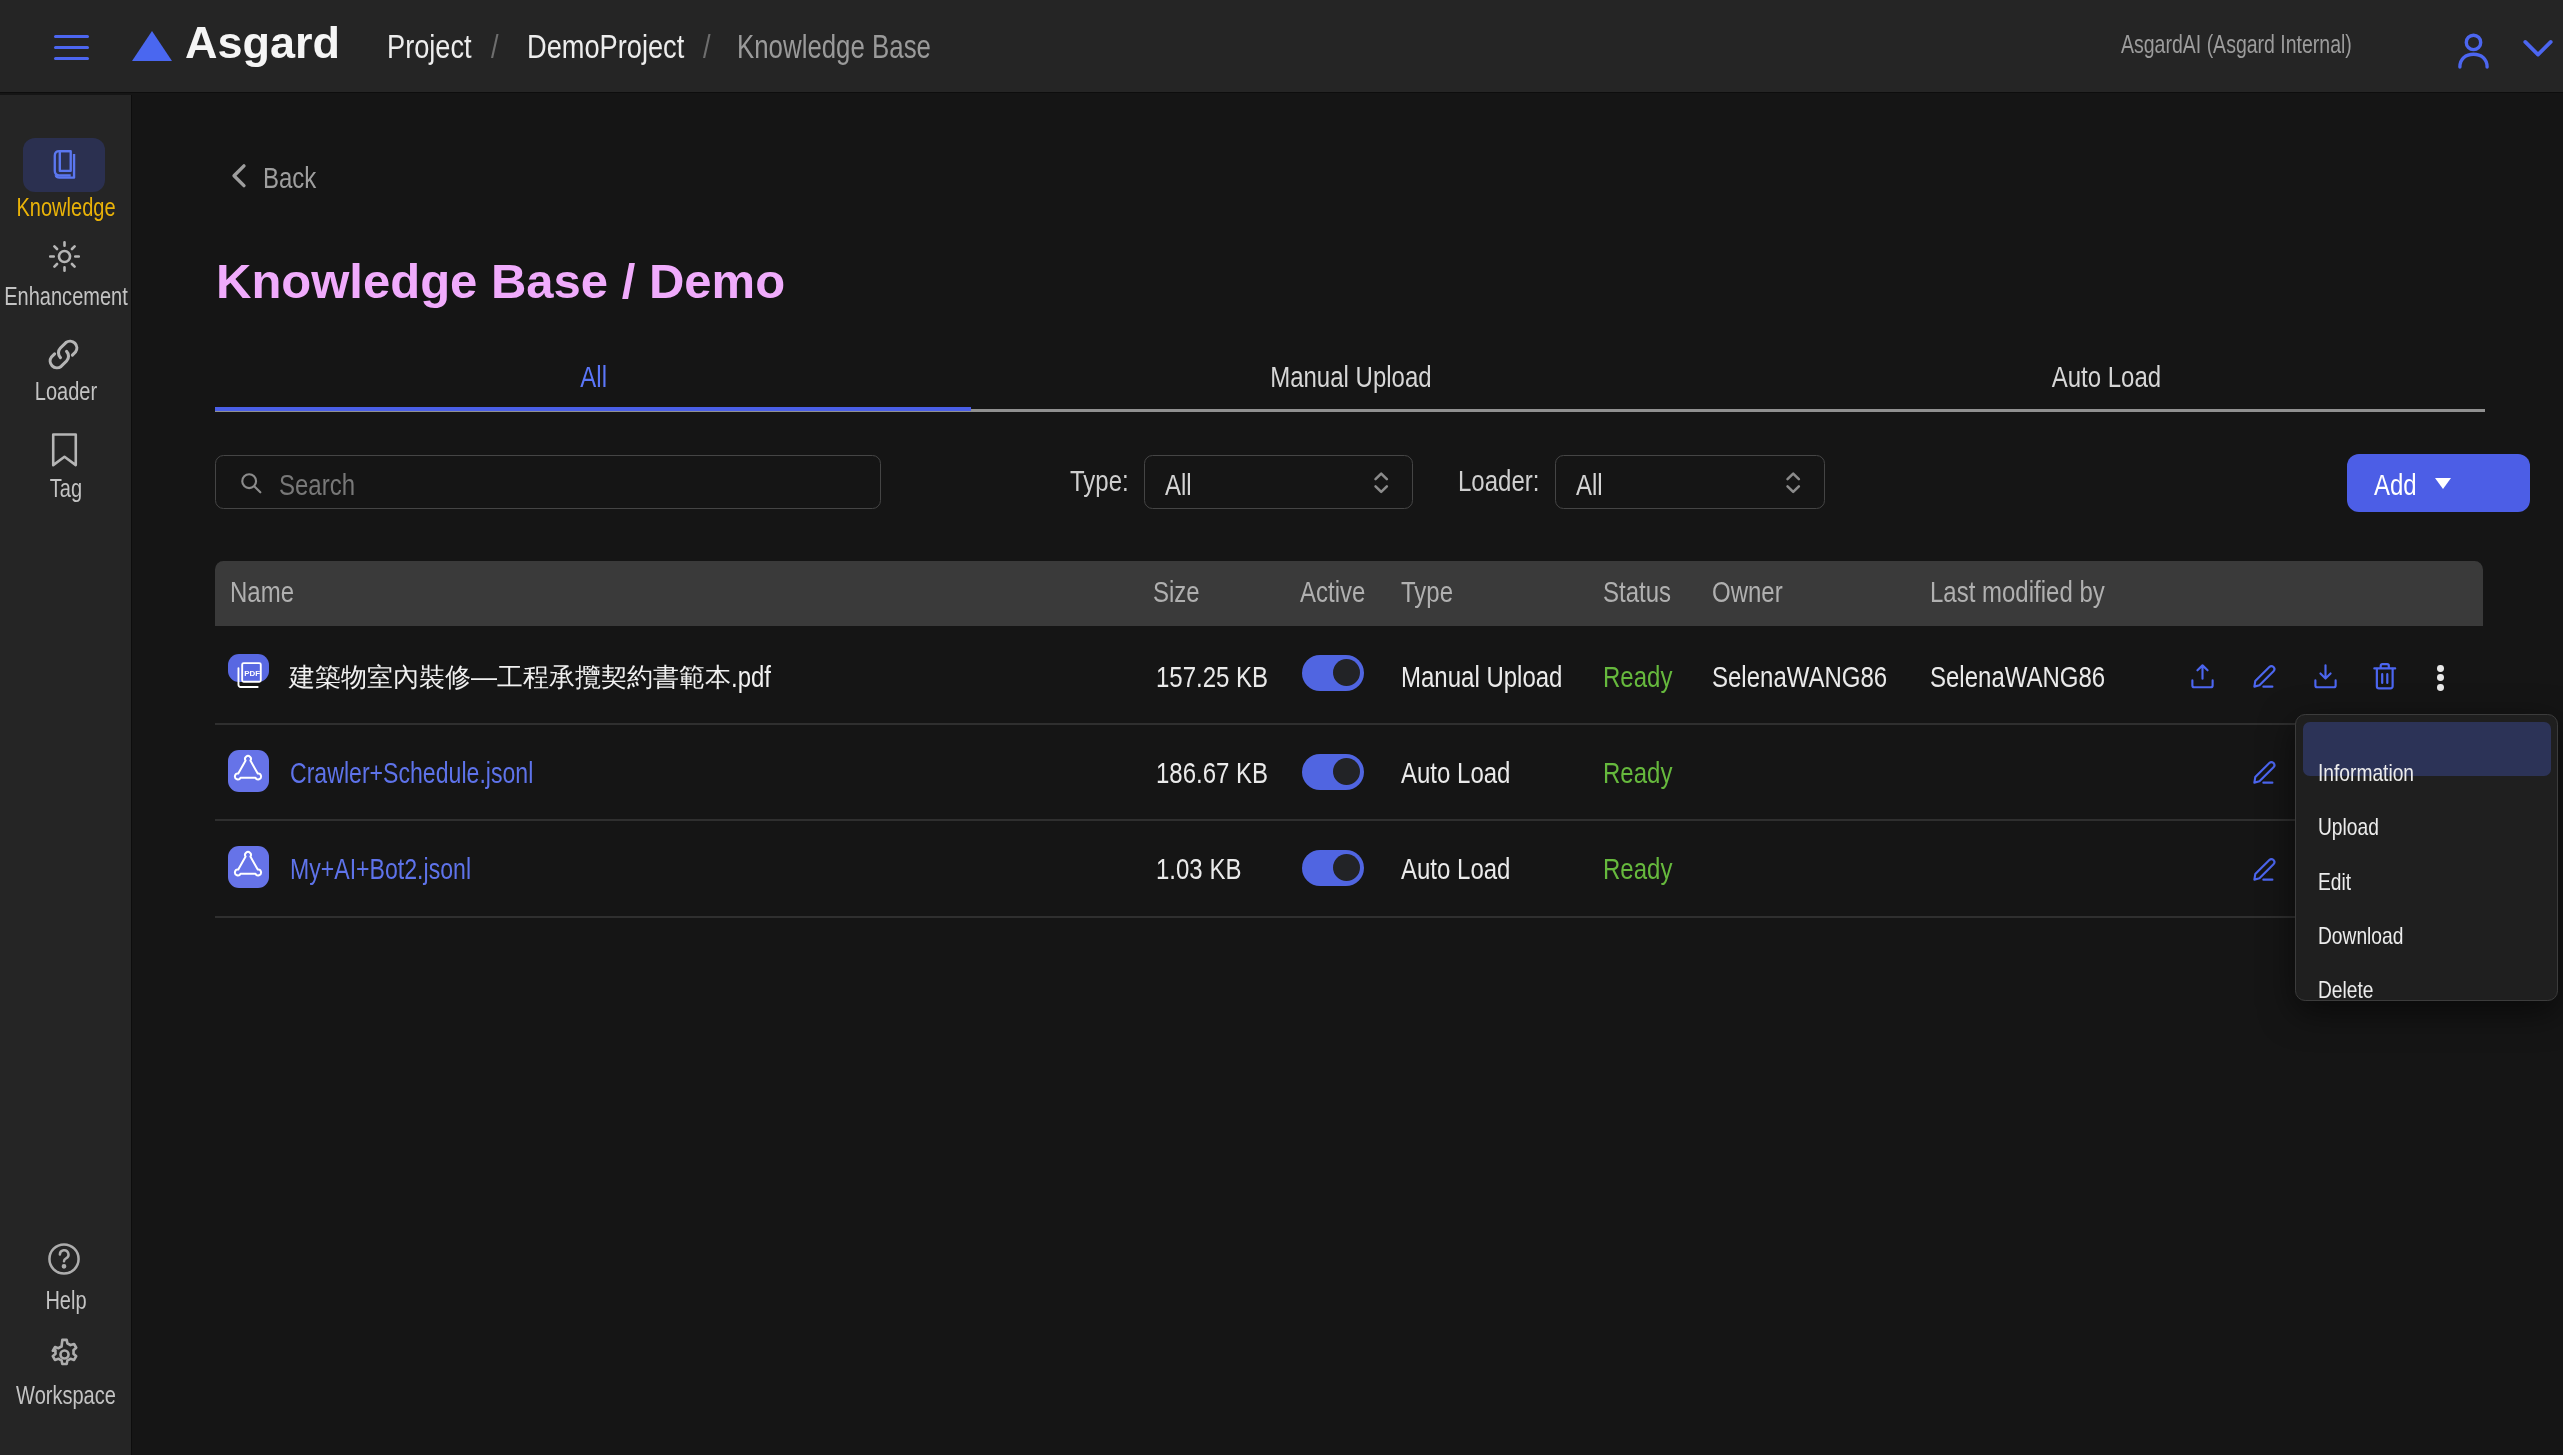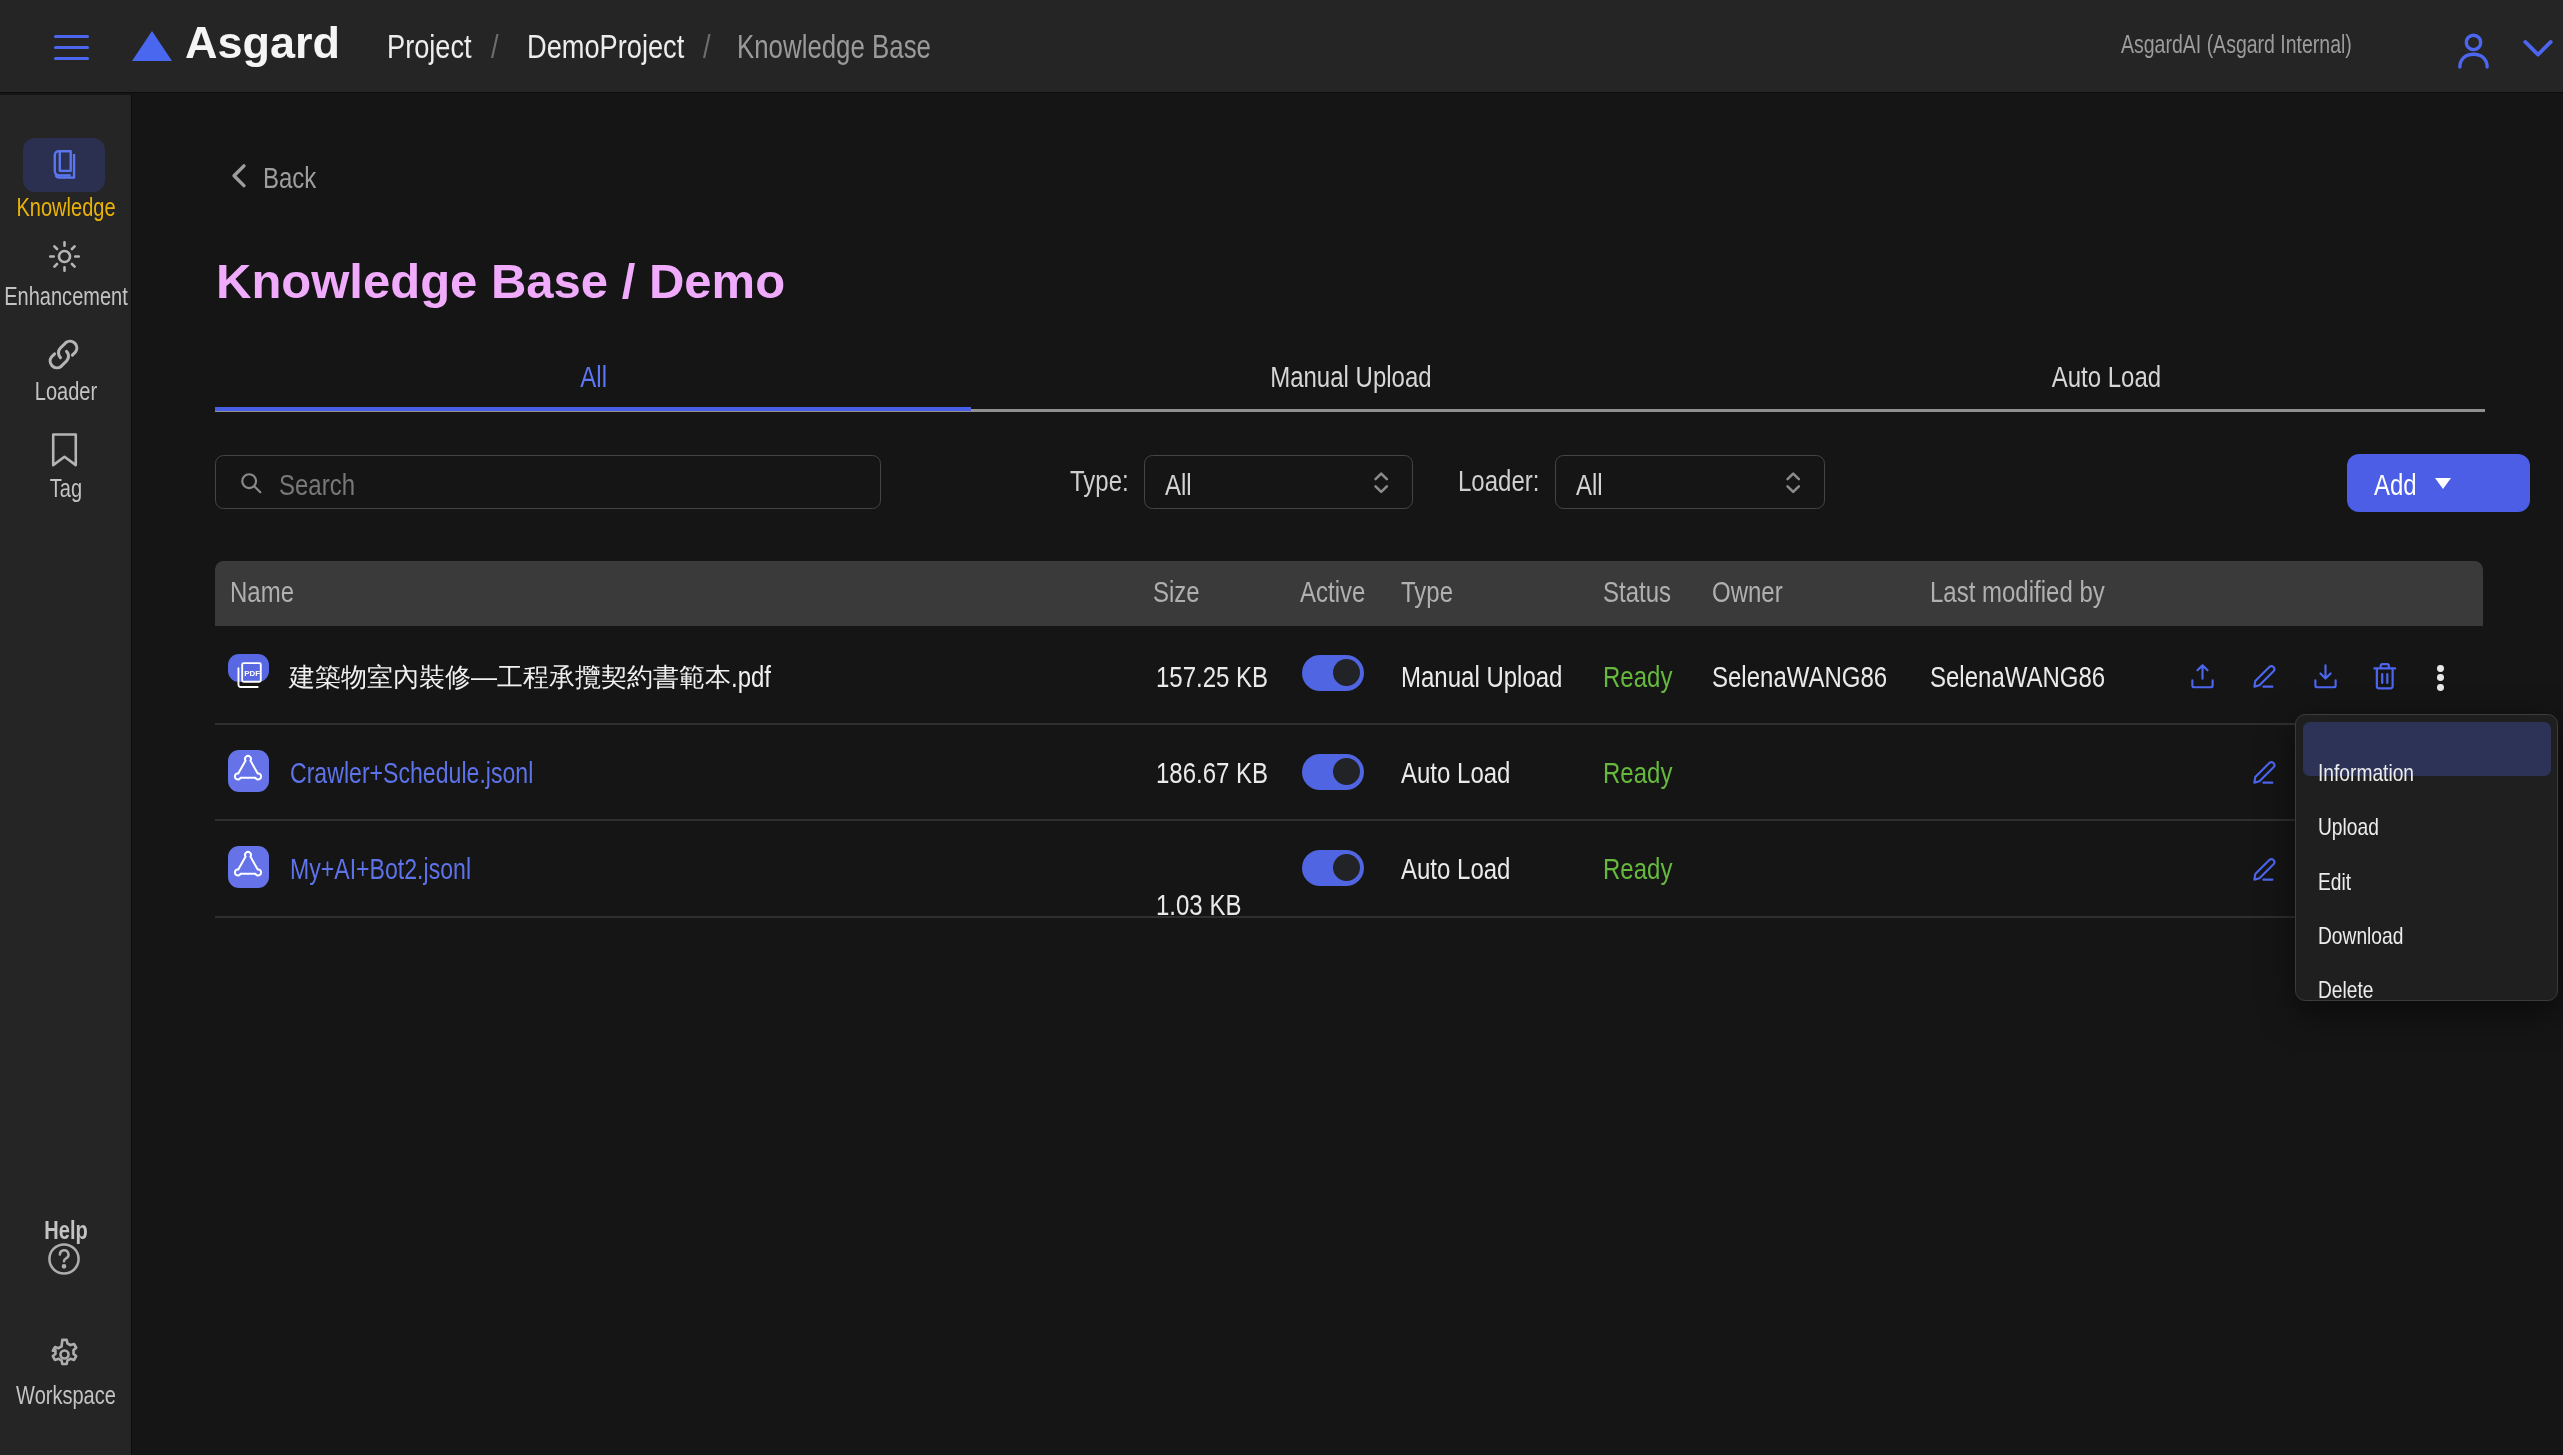--- a/index.html
+++ b/index.html
@@ -65,21 +65,21 @@
 <div class="sblabel" style="top:378px;"><span class="tcc">Loader</span></div>
 <svg class="abs" style="left:50px;top:431px;" width="29" height="36" viewBox="0 0 18 22" fill="none" stroke="#b5b5b5" stroke-width="1.6" stroke-linejoin="round">
   <path d="M2 2 h14 v19 l-7-5.2 L2 21 Z"></path>
 </svg>
 <div class="sblabel" style="top:475px;"><span class="tcc">Tag</span></div>
 <svg class="abs" style="left:45px;top:1240px;" width="38" height="38" viewBox="0 0 24 24" fill="none" stroke="#adadad" stroke-width="1.6" stroke-linecap="round">
   <circle cx="12" cy="12" r="9.2"></circle>
   <path d="M9.4 9.2 a2.7 2.7 0 1 1 3.9 2.4 c-.8.4-1.3.9-1.3 1.8"></path>
   <circle cx="12" cy="16.6" r="0.7" fill="#adadad"></circle>
 </svg>
-<div class="sblabel" style="top:1217px;font-weight:bold;"><span class="tcc">Help</span></div>
+<div class="sblabel" style="top:1287px;"><span class="tcc">Help</span></div>
 <svg class="abs" style="left:46px;top:1336px;" width="37" height="37" viewBox="0 0 24 24" fill="none" stroke="#adadad" stroke-width="1.7" stroke-linejoin="round">
   <path d="M10.6 2.5 h2.8 l.5 2.3 a7.2 7.2 0 0 1 2 1.1 l2.3-.7 1.4 2.4 -1.8 1.6 a7.2 7.2 0 0 1 0 2.3 l1.8 1.6 -1.4 2.4 -2.3-.7 a7.2 7.2 0 0 1-2 1.1 l-.5 2.3 h-2.8 l-.5-2.3 a7.2 7.2 0 0 1-2-1.1 l-2.3.7 -1.4-2.4 1.8-1.6 a7.2 7.2 0 0 1 0-2.3 L4.4 9.6 5.8 7.2 l2.3.7 a7.2 7.2 0 0 1 2-1.1 Z"></path>
   <circle cx="12" cy="12" r="2.6"></circle>
 </svg>
 <div class="sblabel" style="top:1382px;"><span class="tcc">Workspace</span></div>
 
 <svg class="abs" style="left:227px;top:163px;" width="24" height="25.5" viewBox="0 0 16 18" fill="none" stroke="#9e9e9e" stroke-width="2.4" stroke-linecap="round" stroke-linejoin="round">
   <path d="M11.5 2 L4.5 9 L11.5 16"></path>
 </svg>
 <div class="abs" style="left:263px;top:161px;font-size:30px;"><span class="t" style="color:#9e9e9e;">Back</span></div>
@@ -155,21 +155,21 @@
   <div class="cell" style="left:1401px;top:758px;"><span class="t">Auto Load</span></div>
   <div class="cell" style="left:1603px;top:758px;"><span class="t" style="color:#66b93d;">Ready</span></div>
   <div class="rowline" style="top:819px;"></div>
 
   <div class="abs" style="left:228px;top:846px;width:41px;height:42px;background:#6673e8;border-radius:11px;">
     <svg class="abs" style="left:4.2px;top:4.2px;" width="32" height="32" viewBox="0 0 24 24" fill="none" stroke="#fff" stroke-width="1.5" stroke-linecap="round" stroke-linejoin="round">
       <path d="M10.2 4.9 a2.2 2.2 0 1 1 3.6 0 L19.3 14.7 a2.2 2.2 0 1 1-1.7 3.1 H6.4 a2.2 2.2 0 1 1-1.7-3.1 Z"></path>
     </svg>
   </div>
   <div class="cell" style="left:290px;top:854px;text-align:center;"><span class="t" style="transform:scaleX(0.77);color:#5e73ea;">My+AI+Bot2.jsonl</span></div>
-  <div class="cell" style="left:1156px;top:890px;"><span class="t">1.03 KB</span></div>
+  <div class="cell" style="left:1156px;top:854px;"><span class="t">1.03 KB</span></div>
   <div class="toggle" style="left:1302px;top:850px;"></div>
   <div class="cell" style="left:1401px;top:854px;"><span class="t">Auto Load</span></div>
   <div class="cell" style="left:1603px;top:854px;"><span class="t" style="color:#66b93d;">Ready</span></div>
   <div class="rowline" style="top:916px;"></div>
 </div>
 
 <div id="actions">
   <svg class="abs" style="left:2189px;top:662px;" width="27" height="29" viewBox="0 0 24 25" fill="none" stroke="#4c66f0" stroke-width="1.9" stroke-linecap="round" stroke-linejoin="round">
     <path d="M12 14.5 V3 M7.5 7 L12 2.6 L16.5 7"></path>
     <path d="M3 16 v4.5 a1.6 1.6 0 0 0 1.6 1.6 h14.8 a1.6 1.6 0 0 0 1.6-1.6 V16"></path>

